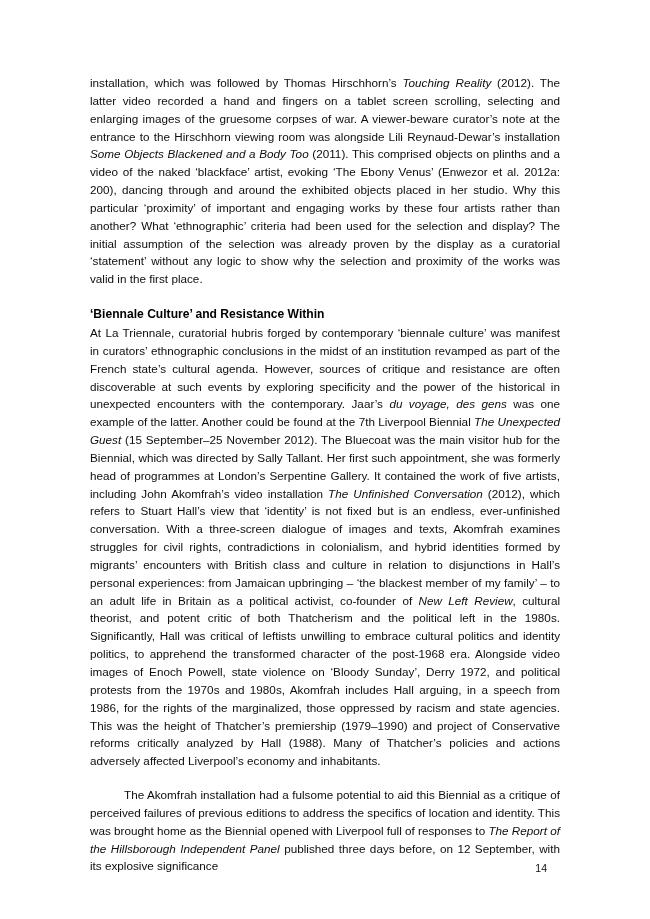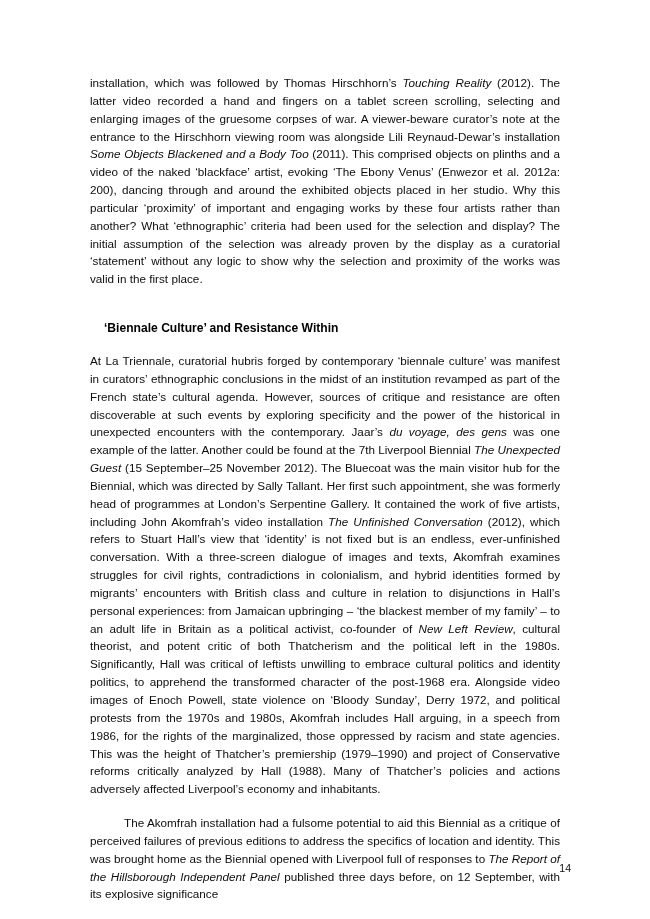--- a/index.html
+++ b/index.html
@@ -35,36 +35,36 @@
     word-spacing: 0px;
     color: #0d0d0d;
   }
   .para + .para {
     margin-top: 16px;
   }
   .para.indent {
     text-indent: 34px;
   }
   .section-heading {
-    margin: 14px;
+    margin: 0;
     font-size: 12.1px;
     line-height: 17.85px;
     font-weight: bold;
     text-align: left;
     color: #000000;
   }
   .gap-before-heading {
     height: 18px;
   }
   em, .it {
     font-style: italic;
   }
   .page-number {
     position: absolute;
-    left: 101px;
+    left: 77px;
     top: 862px;
     width: 470px;
     text-align: right;
     font-size: 10.5px;
     line-height: 13px;
     color: #0d0d0d;
   }
 </style>
 </head>
 <body>

